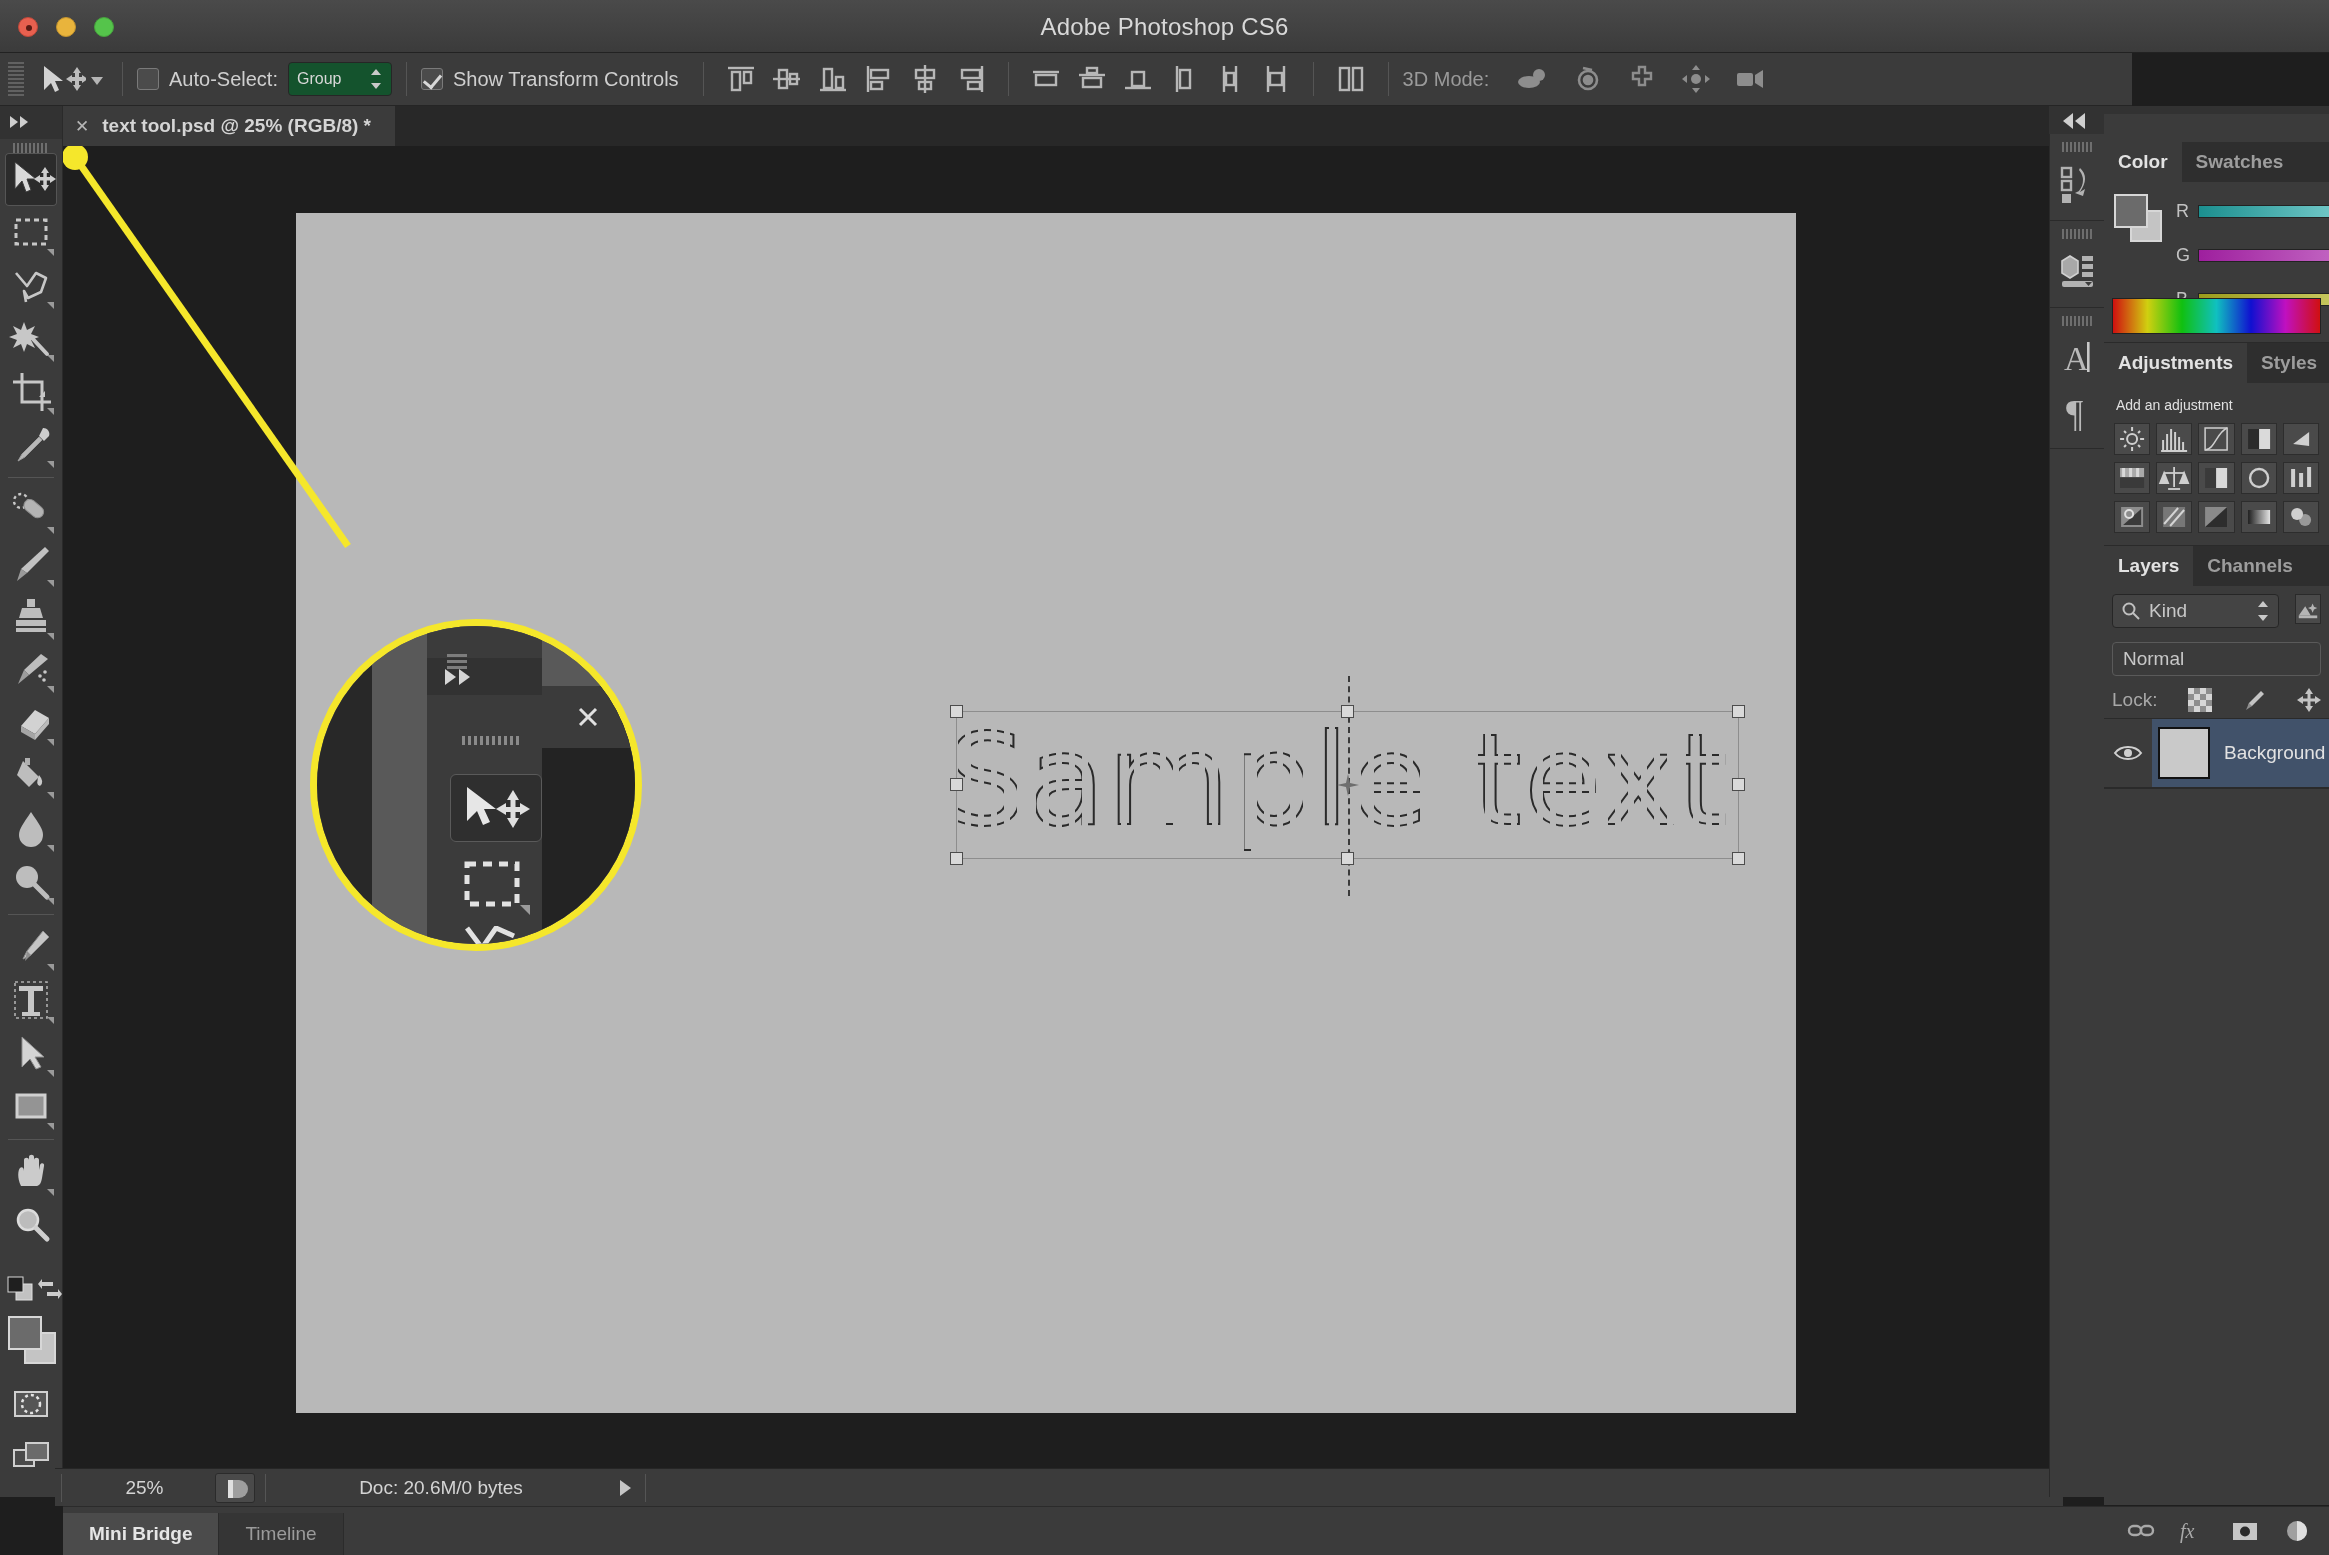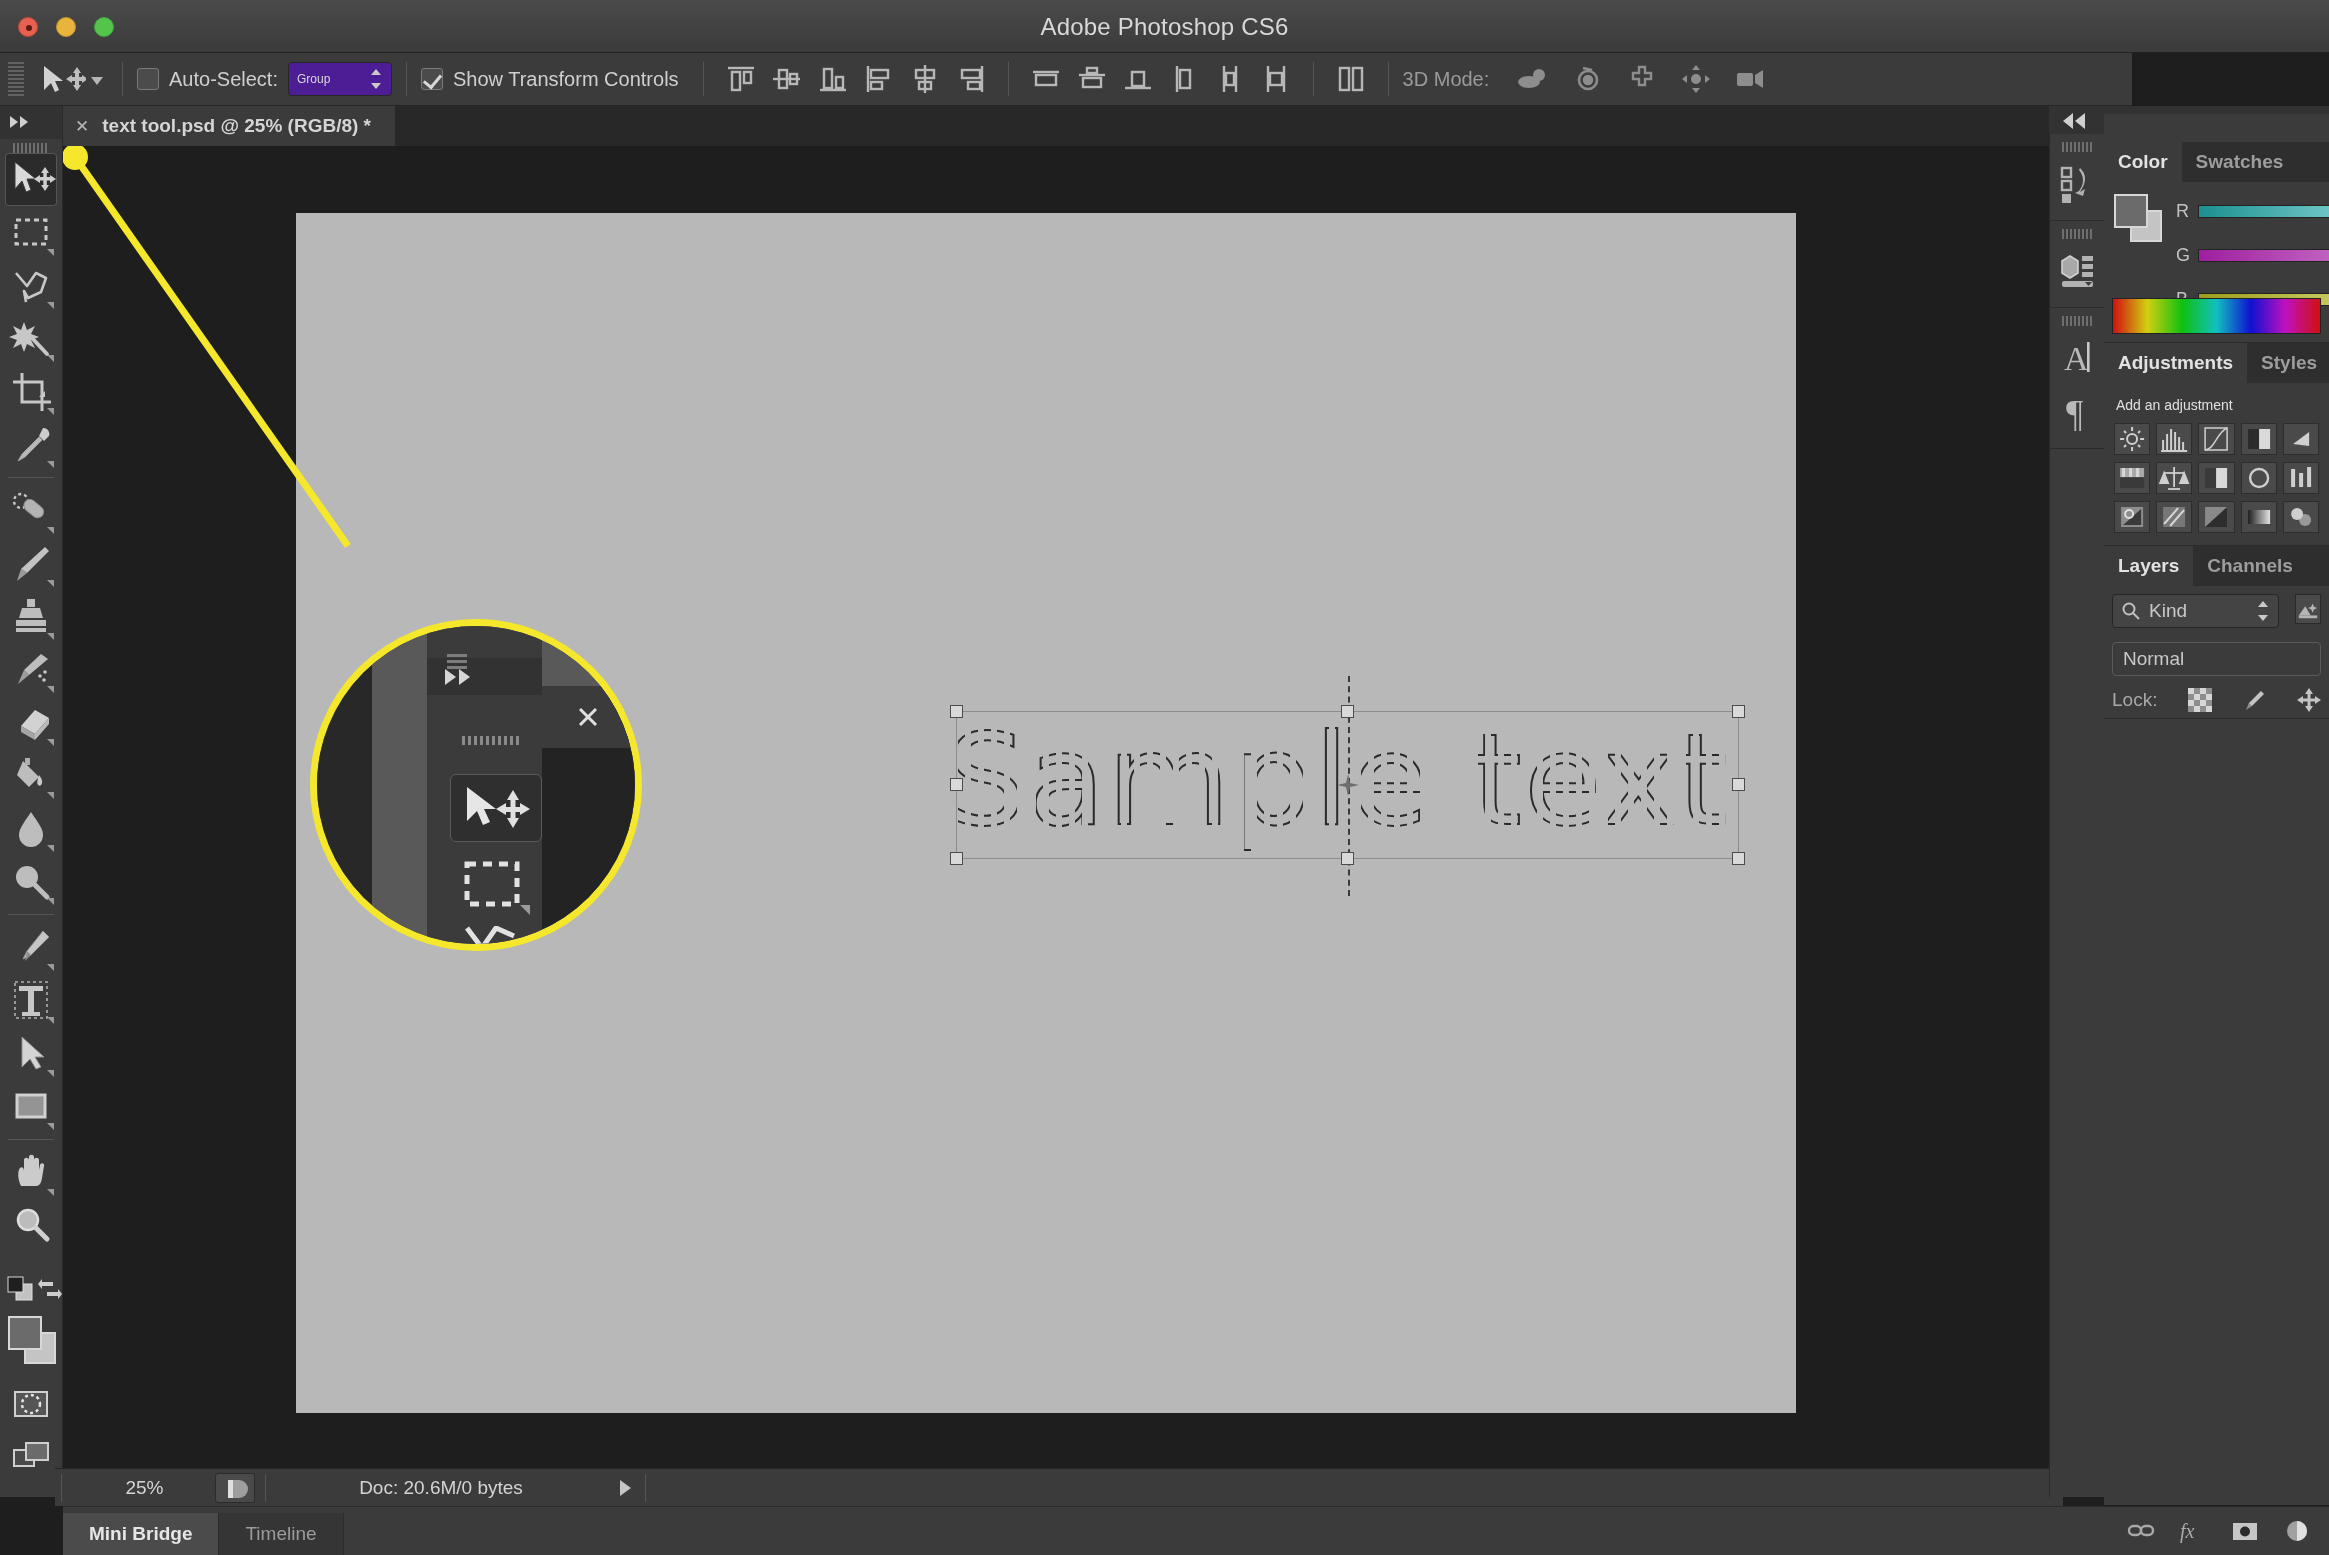--- a/index.html
+++ b/index.html
@@ -25,22 +25,22 @@
   .ob-grip { width:16px; height:34px; margin-left:8px;
     background:repeating-linear-gradient(#6e6e6e 0 2px, transparent 2px 4px); opacity:.75; }
   .ob-tool { width:52px; height:40px; margin-left:10px; position:relative; }
   .ob-caret { width:22px; height:40px; position:relative; }
   .ob-sep { width:1px; height:34px; background:#555; margin:0 14px; }
   .ob-check { width:22px; height:22px; border:1px solid #7a7a7a; border-radius:3px;
     background:#4b4b4b; position:relative; }
   .ob-check.on::after{ content:""; position:absolute; left:5px; top:2px; width:8px; height:14px;
     border:solid #d8d8d8; border-width:0 3px 3px 0; transform:rotate(40deg); }
   .ob-label { color:#cfcfcf; font-size:20px; margin:0 10px; white-space:nowrap; }
-  .ob-select { height:34px; min-width:104px; background:#4c1d95; border:1px solid #262626;
-    border-radius:4px; color:#d8d8d8; font-size:12px; display:flex; align-items:center;
+  .ob-select { height:34px; min-width:104px; background:#14532d; border:1px solid #262626;
+    border-radius:4px; color:#d8d8d8; font-size:16px; display:flex; align-items:center;
     padding:0 8px; position:relative; }
   .ob-select .sv { flex:1; }
   .ob-stepper { width:14px; height:22px; position:relative; }
   .ob-stepper::before,.ob-stepper::after{ content:""; position:absolute; left:2px; width:0;height:0;
     border-left:5px solid transparent; border-right:5px solid transparent; }
   .ob-stepper::before{ top:1px; border-bottom:6px solid #c9c9c9; }
   .ob-stepper::after { bottom:1px; border-top:6px solid #c9c9c9; }
   .al-btn { width:42px; height:40px; margin:0 2px; position:relative; }
   .ob-3dlabel { color:#9a9a9a; font-size:20px; margin-right:18px; }
   .d3-btn { width:46px; height:40px; margin:0 4px; }
@@ -1019,20 +1019,30 @@
                 <rect x="10.5" y="4" width="3" height="16"></rect>
             <path d="M12 0 L16 6 L8 6 Z"></path>
                 <path d="M12 24 L16 18 L8 18 Z"></path>
             <path d="M0 12 L6 8 L6 16 Z"></path>
                 <path d="M24 12 L18 8 L18 16 Z"></path>
               </g>
             </svg>
         </span>
       </div>
 
+      <div class="layerrow">
+        <span class="eyecell">
+          <svg width="30" height="22" viewBox="0 0 30 22">
+            <path d="M2 11 C8 3 22 3 28 11 C22 19 8 19 2 11 Z" fill="none" stroke="#d0d0d0" stroke-width="2"></path>
+            <circle cx="15" cy="11" r="4" fill="#d0d0d0"></circle>
+            </svg>
+        </span>
+        <span class="layerthumb"></span>
+        <span class="layername">Background</span>
+      </div>
     </div>
   </div>
 </div>
 
 <div id="layerfooter">
   <span class="lfic">
     <svg width="30" height="30" viewBox="0 0 30 30">
         <g fill="none" stroke="#a9a9a9" stroke-width="2.4">
       <rect x="3" y="10" width="12" height="9" rx="4.5"></rect>
           <rect x="15" y="10" width="12" height="9" rx="4.5"></rect>

